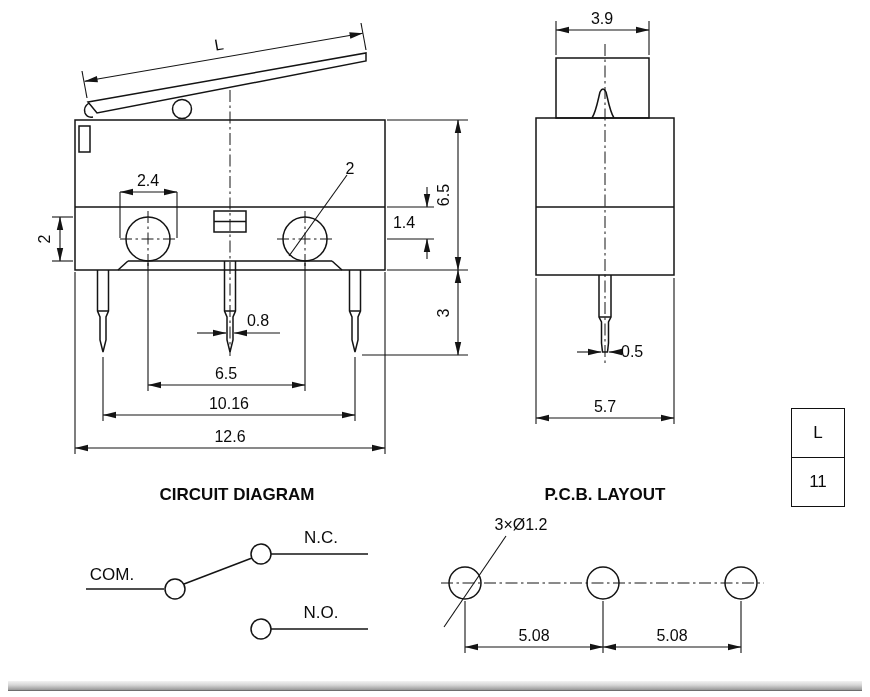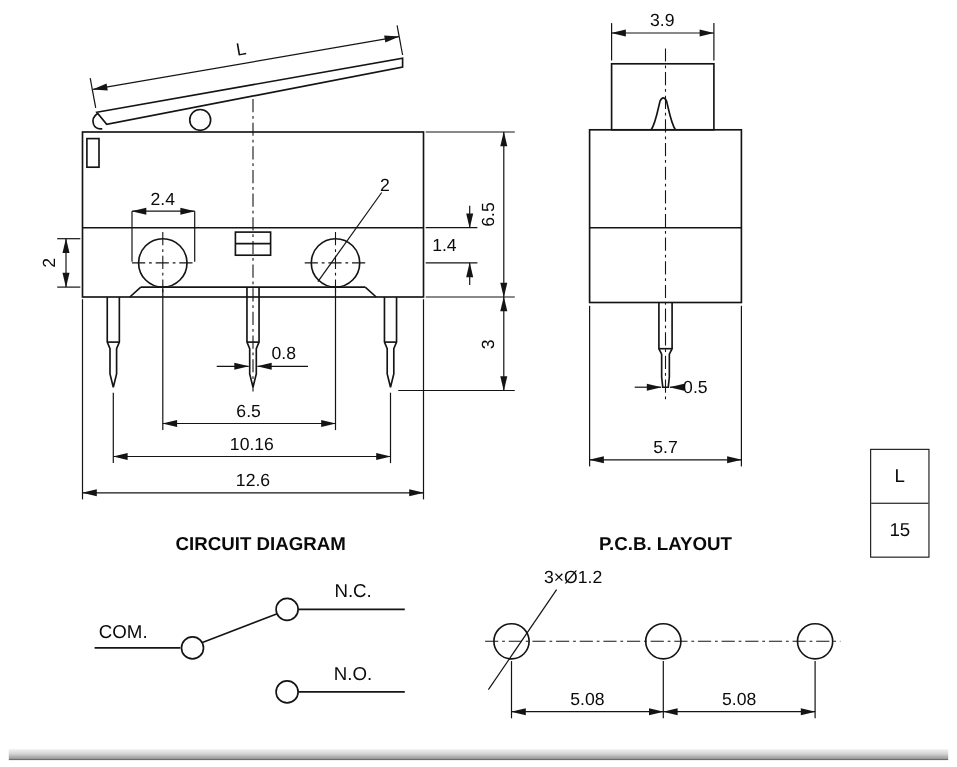--- a/index.html
+++ b/index.html
@@ -205,17 +205,17 @@
     <g>
       <line class="dim" x1="741" y1="601" x2="741" y2="653"></line>
       <line class="dim" x1="603" y1="647" x2="741" y2="647" marker-start="url(#arr)" marker-end="url(#arr)"></line>
       <text x="672" y="641" text-anchor="middle">5.08</text>
     </g>
   </g>
 </svg>
 
   <div class="ltable">
     <div class="cell">L</div>
-    <div class="cell">15</div>
+    <div class="cell">11</div>
   </div>
 
   <div class="bar"></div>
 </div>
 
 </body></html>

